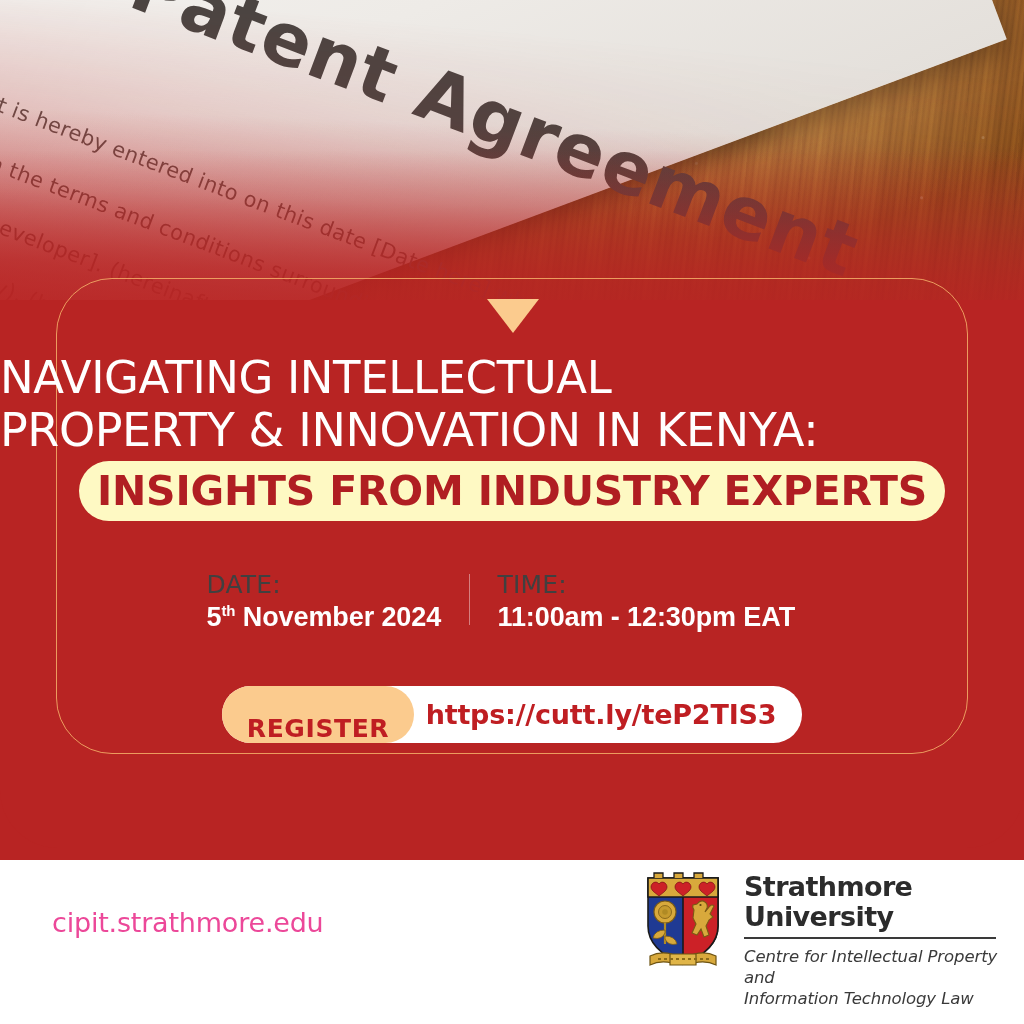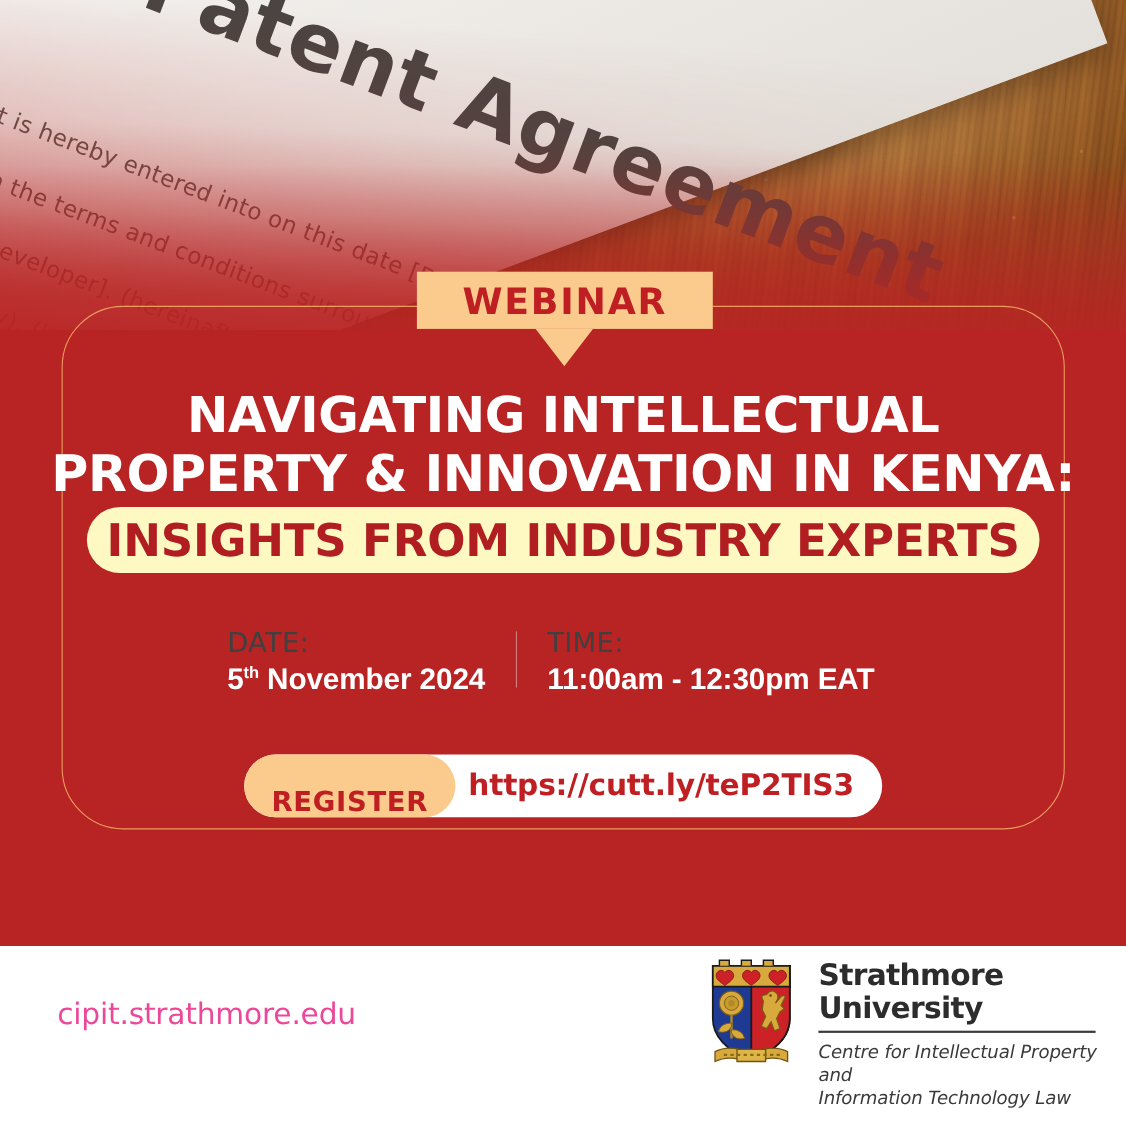--- a/index.html
+++ b/index.html
@@ -210,24 +210,24 @@
     border-right: 26px solid transparent;
     border-top: 34px solid #fbcb8e;
   }
 
   
   .headline {
     position: absolute;
     left: 0;
     top: 352px;
     width: 1024px;
-    text-align: center;
+    text-align: left;
     color: #ffffff;
     font-family: "DejaVu Sans", sans-serif;
-    font-weight: bold;
+    font-weight: normal;
     font-size: 45px;
     line-height: 52px;
     letter-spacing: -0.4px;
   }
   .headline .l1 { display: block; }
   .headline .l2 { display: block; font-size: 46px; }
 
   
   .subtitle-pill {
     position: absolute;
@@ -402,23 +402,20 @@
     </div>
 
     <div class="red-wash-diag"></div>
     <div class="red-wash"></div>
     <div class="red-panel-fade"></div>
     <div class="red-panel"></div>
   </div>
 
   <div class="gold-frame"></div>
 
-  <div class="webinar-badge">
-    <span>WEBINAR</span>
-  </div>
   <div class="badge-tip"></div>
 
   <div class="headline">
     <span class="l1">NAVIGATING INTELLECTUAL</span>
     <span class="l2">PROPERTY &amp; INNOVATION IN KENYA:</span>
   </div>
 
   <div class="subtitle-pill">
     <span>INSIGHTS FROM INDUSTRY EXPERTS</span>
   </div>

